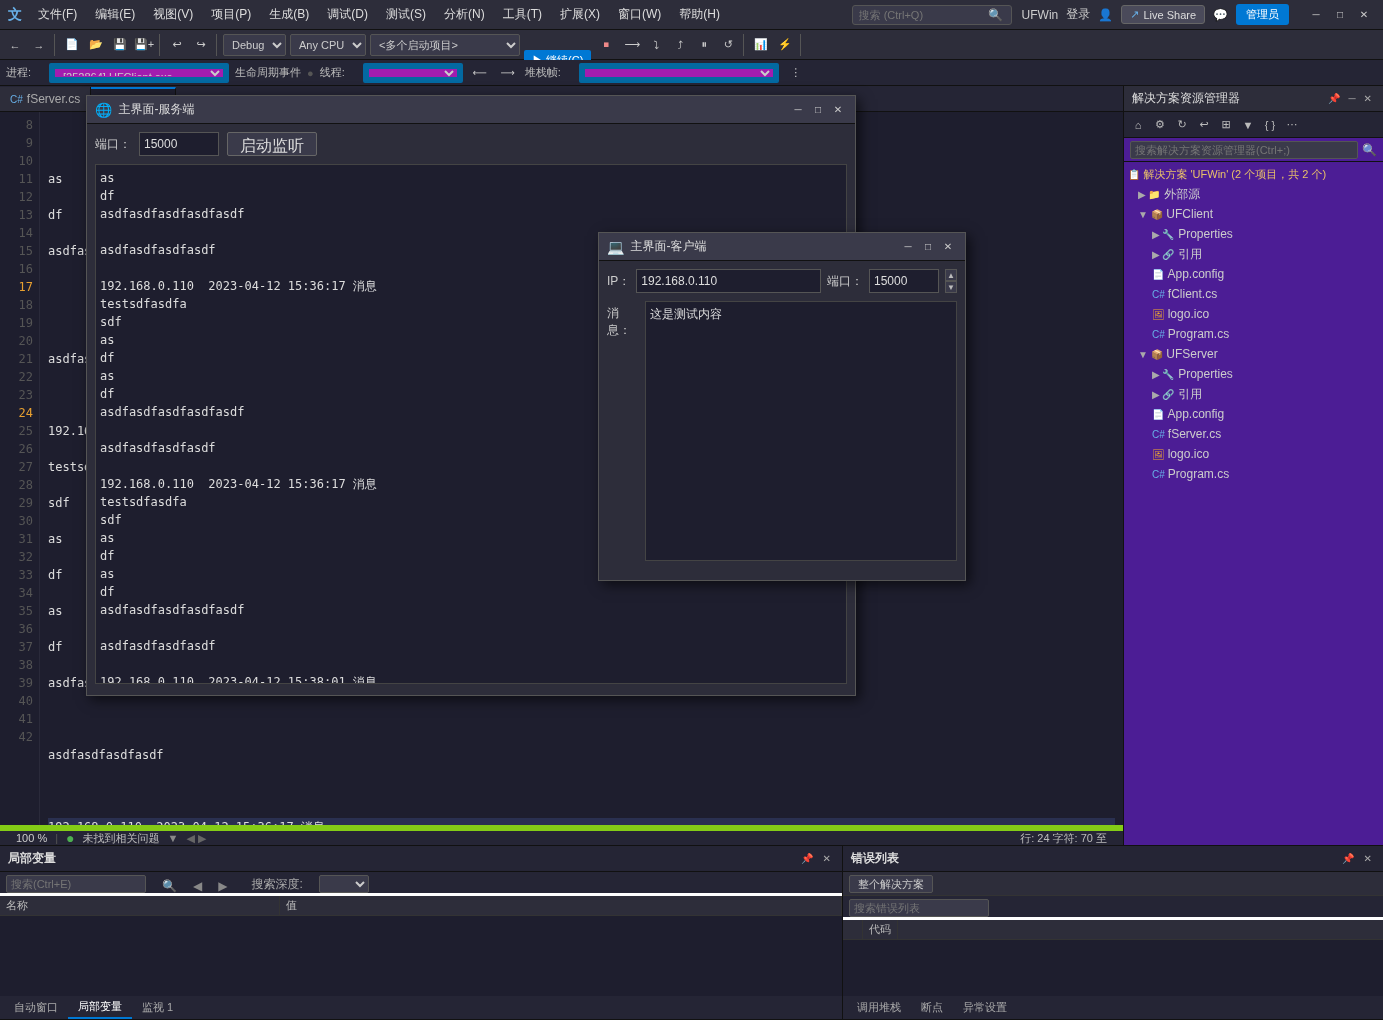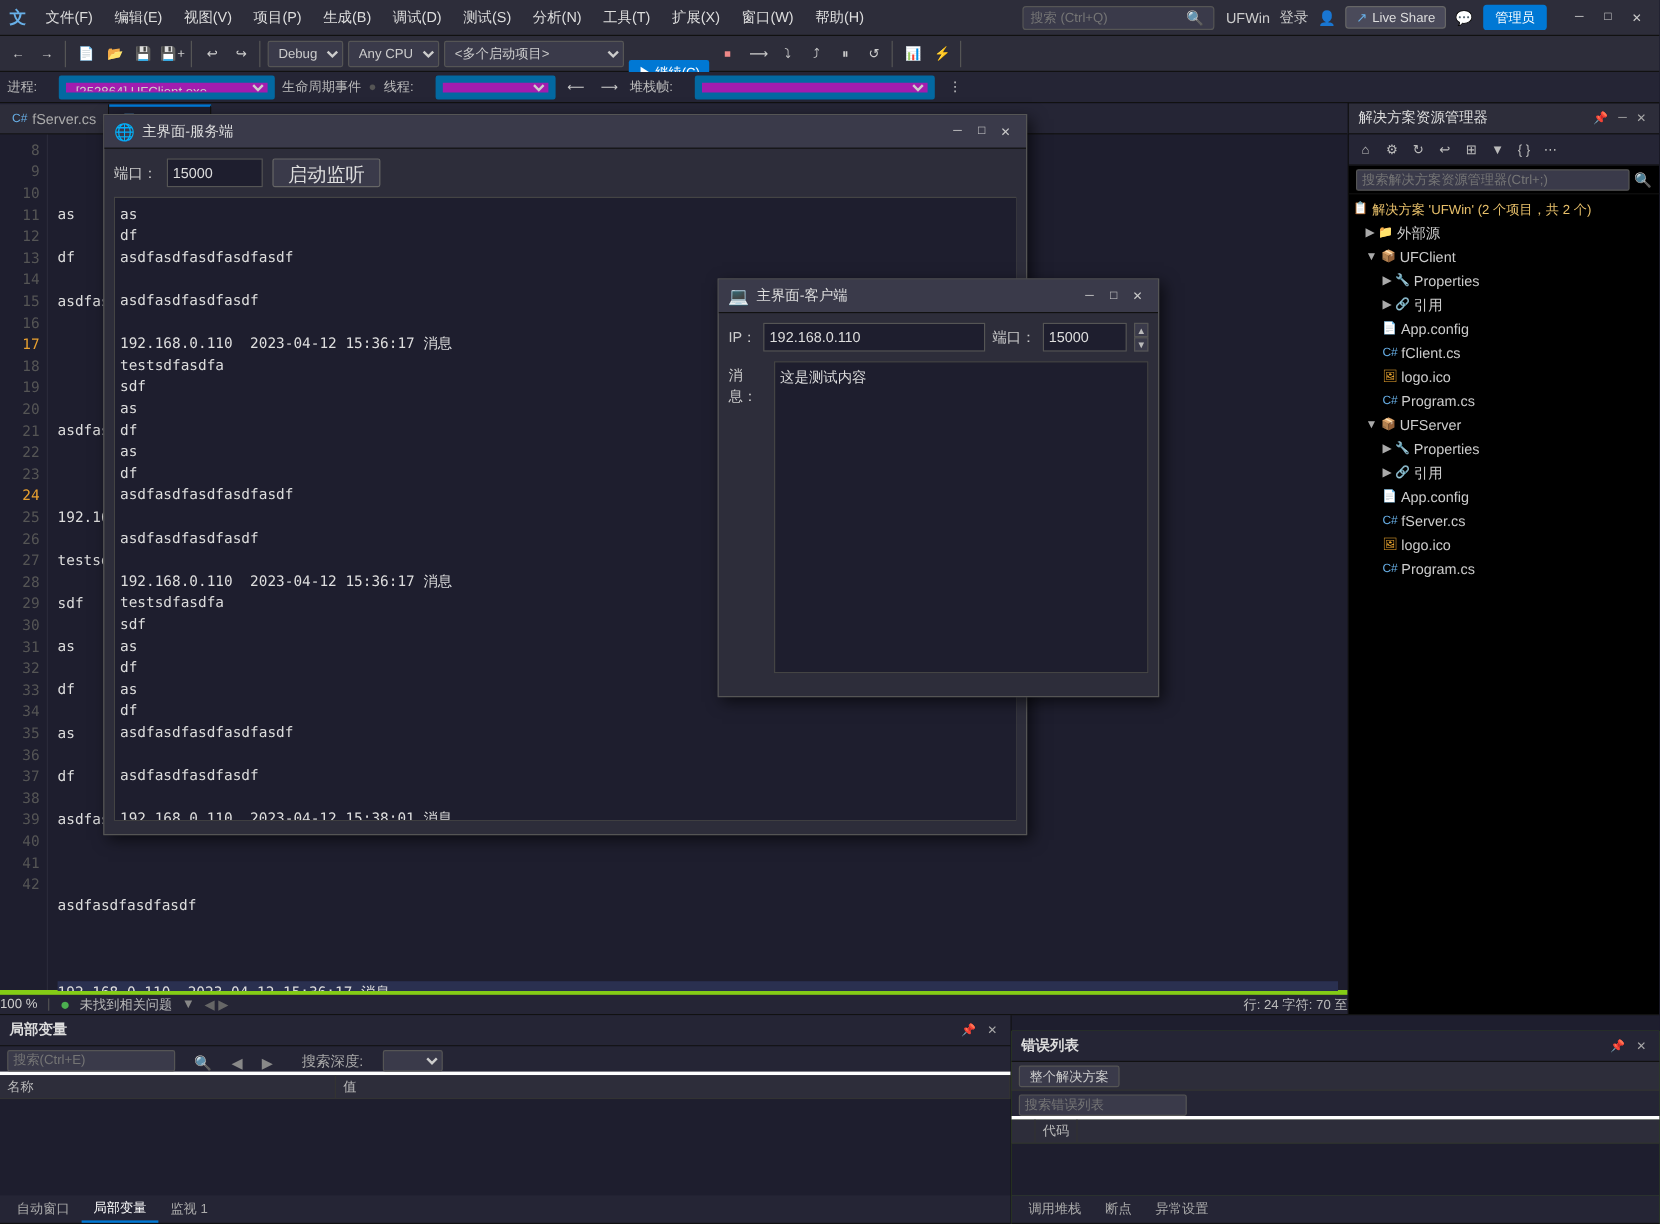--- a/index.html
+++ b/index.html
@@ -237,21 +237,21 @@
       line-height: 18px;
       color: #ddd;
       overflow: auto;
       white-space: pre;
     }
     .code-text .line { height: 18px; display: block; }
 
     
     .solution-panel {
       width: 260px;
-      background: #000000;
+      background: #4c1d95;
       border-left: 1px solid #111;
       display: flex;
       flex-direction: column;
     }
     .solution-header {
       height: 26px;
       background: #2d2d3a;
       display: flex;
       align-items: center;
       padding: 0 8px;
@@ -332,21 +332,20 @@
       background: #1e1e2e;
       display: flex;
       flex-direction: column;
       border-right: 1px solid #111;
     }
     .errors-panel {
       width: 540px;
       background: #4d7c0f;
       display: flex;
       flex-direction: column;
-      margin-top: 13px;
     }
     .panel-content {
       flex: 1;
       overflow: auto;
       background: #1e1e2e;
     }
 
     .locals-search-bar {
       height: 24px;
       background: #252535;
@@ -685,24 +684,24 @@
       display: flex;
       flex: 1;
       overflow: hidden;
     }
 
     .code-status-bar {
       height: 20px;
       background: #252535;
       display: flex;
       align-items: center;
-      padding: 0 0;
+      padding: 0 16px;
       font-size: 11px;
       color: #bbb;
-      border-top: 4px solid #84cc16;
+      border-top: 6px solid #84cc16;
       justify-content: space-between;
       text-align: right;
     }
     .code-status-left { display: flex; gap: 8px; align-items: center; }
     .code-status-right { display: flex; gap: 8px; align-items: center; }
     .status-green-dot { color: #4caf50; font-size: 14px; }
 
     
     .solution-right-controls {
       display: flex;

